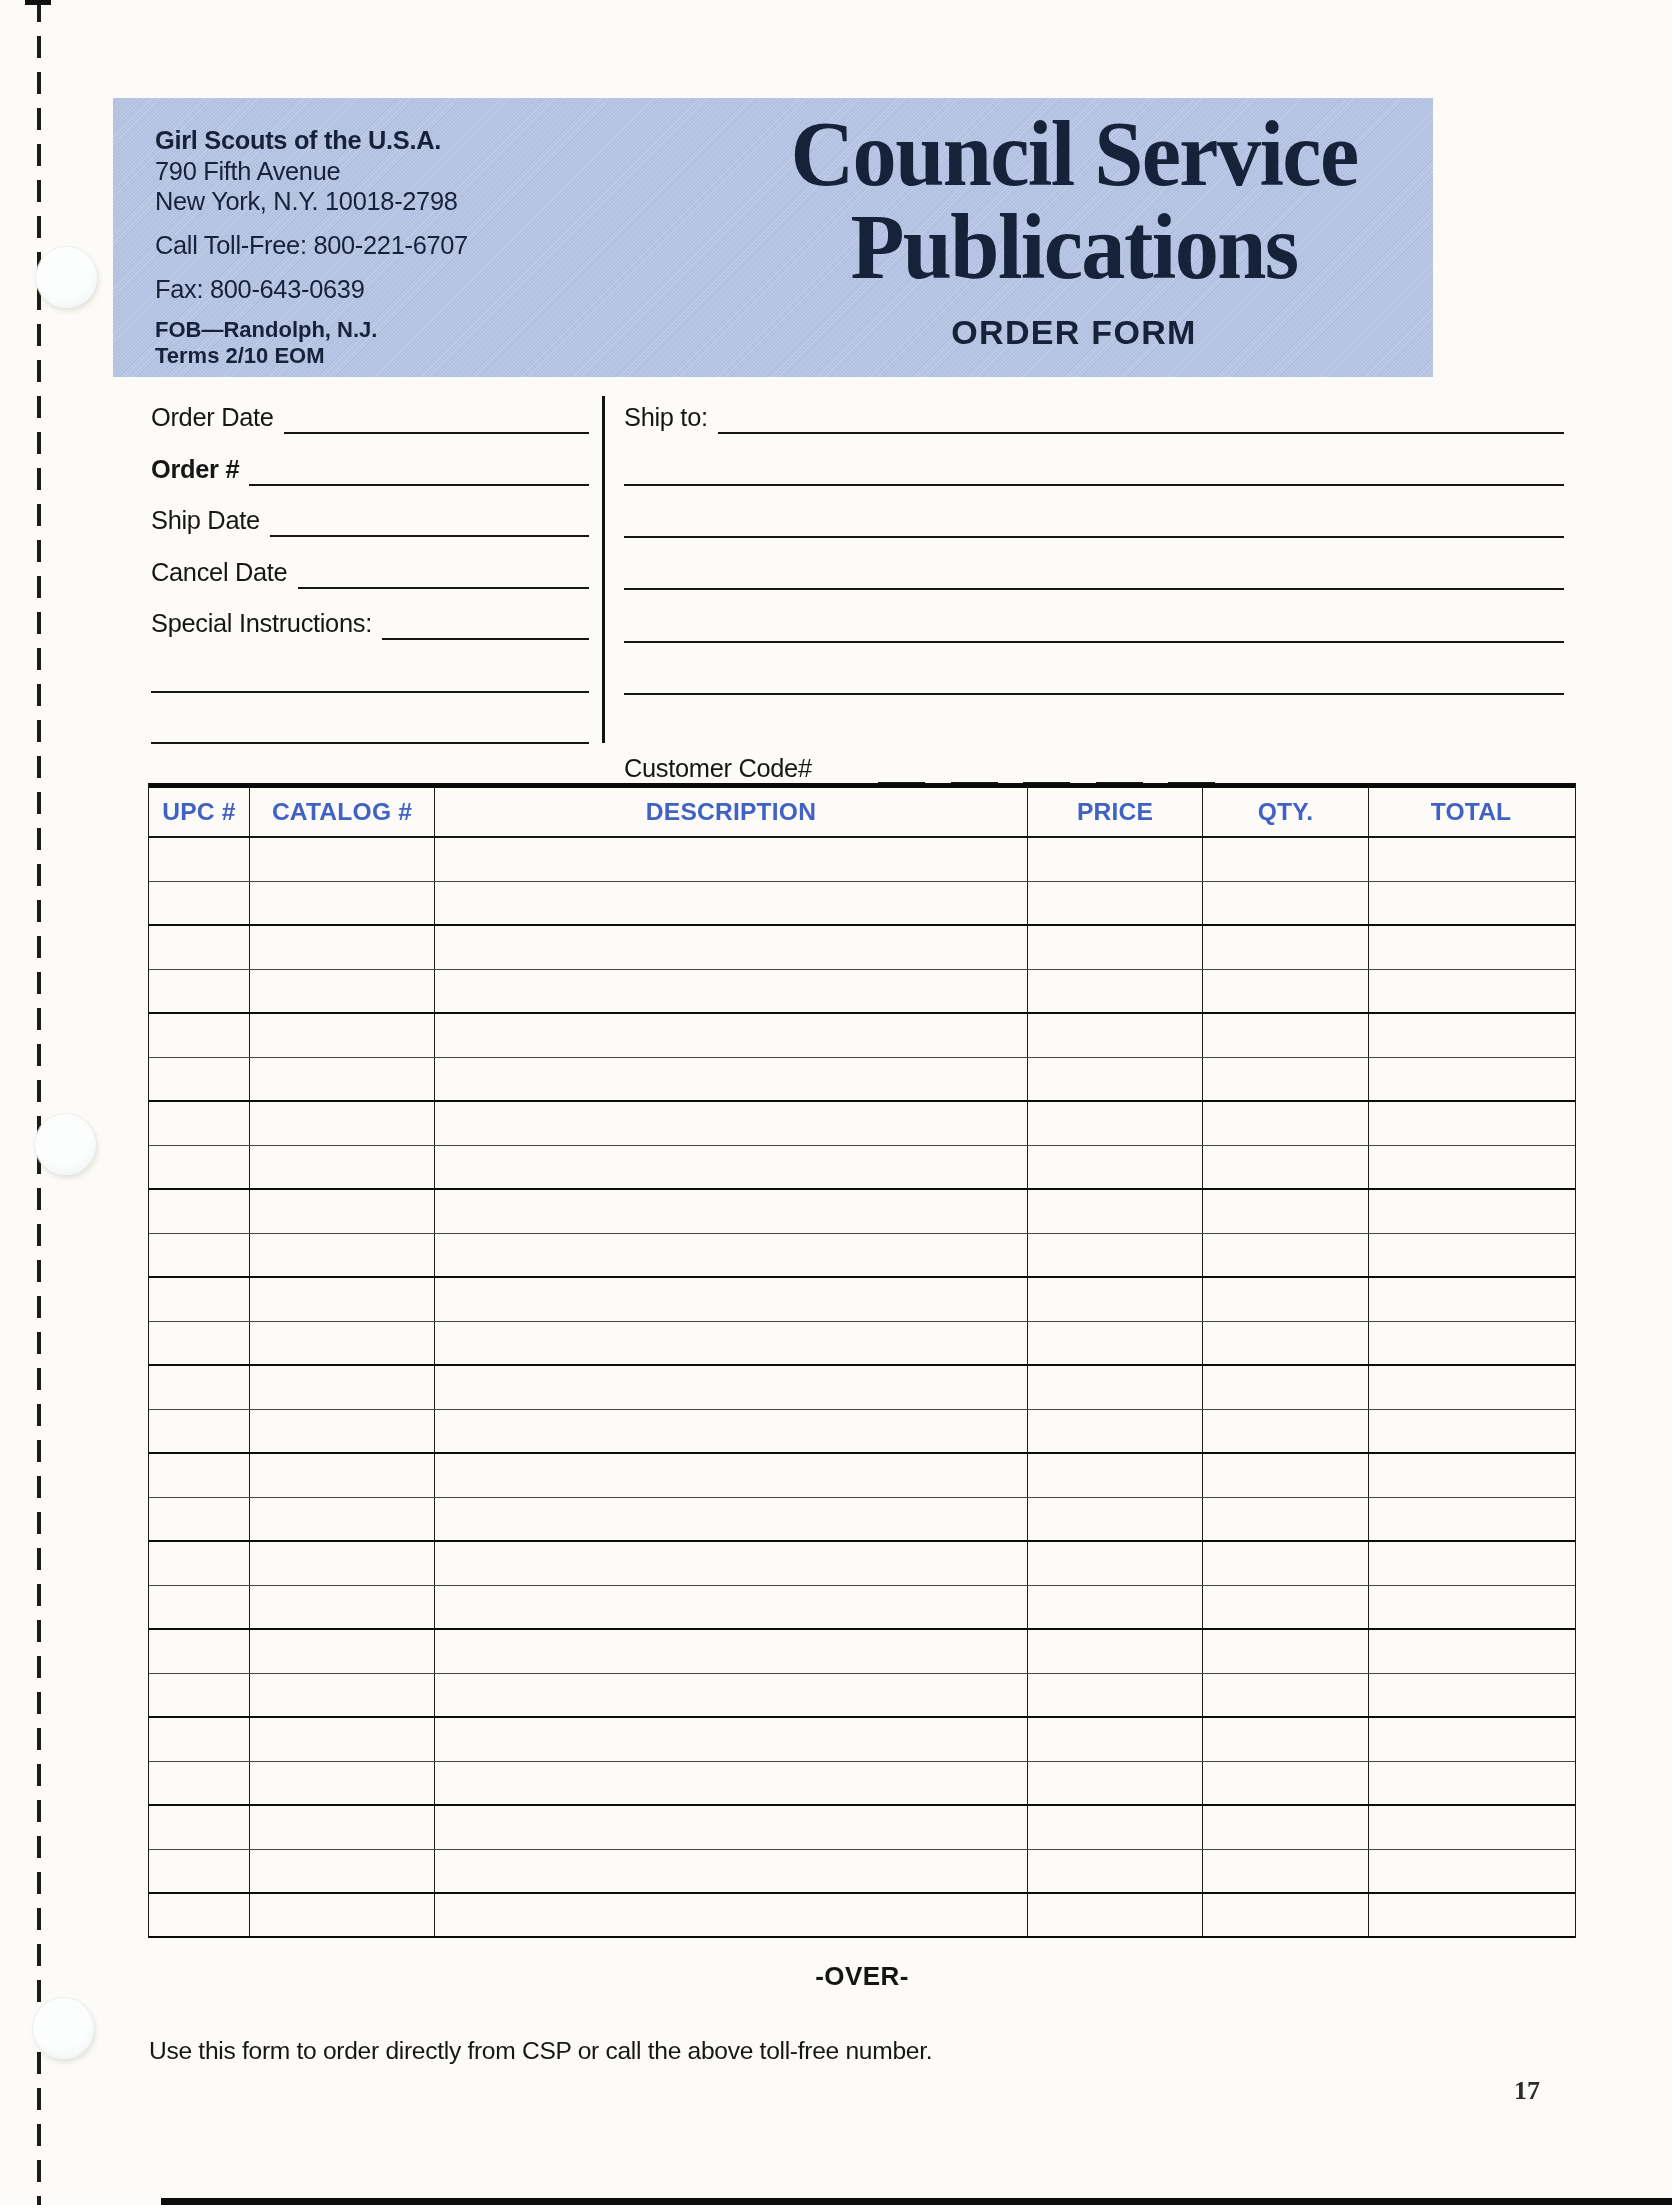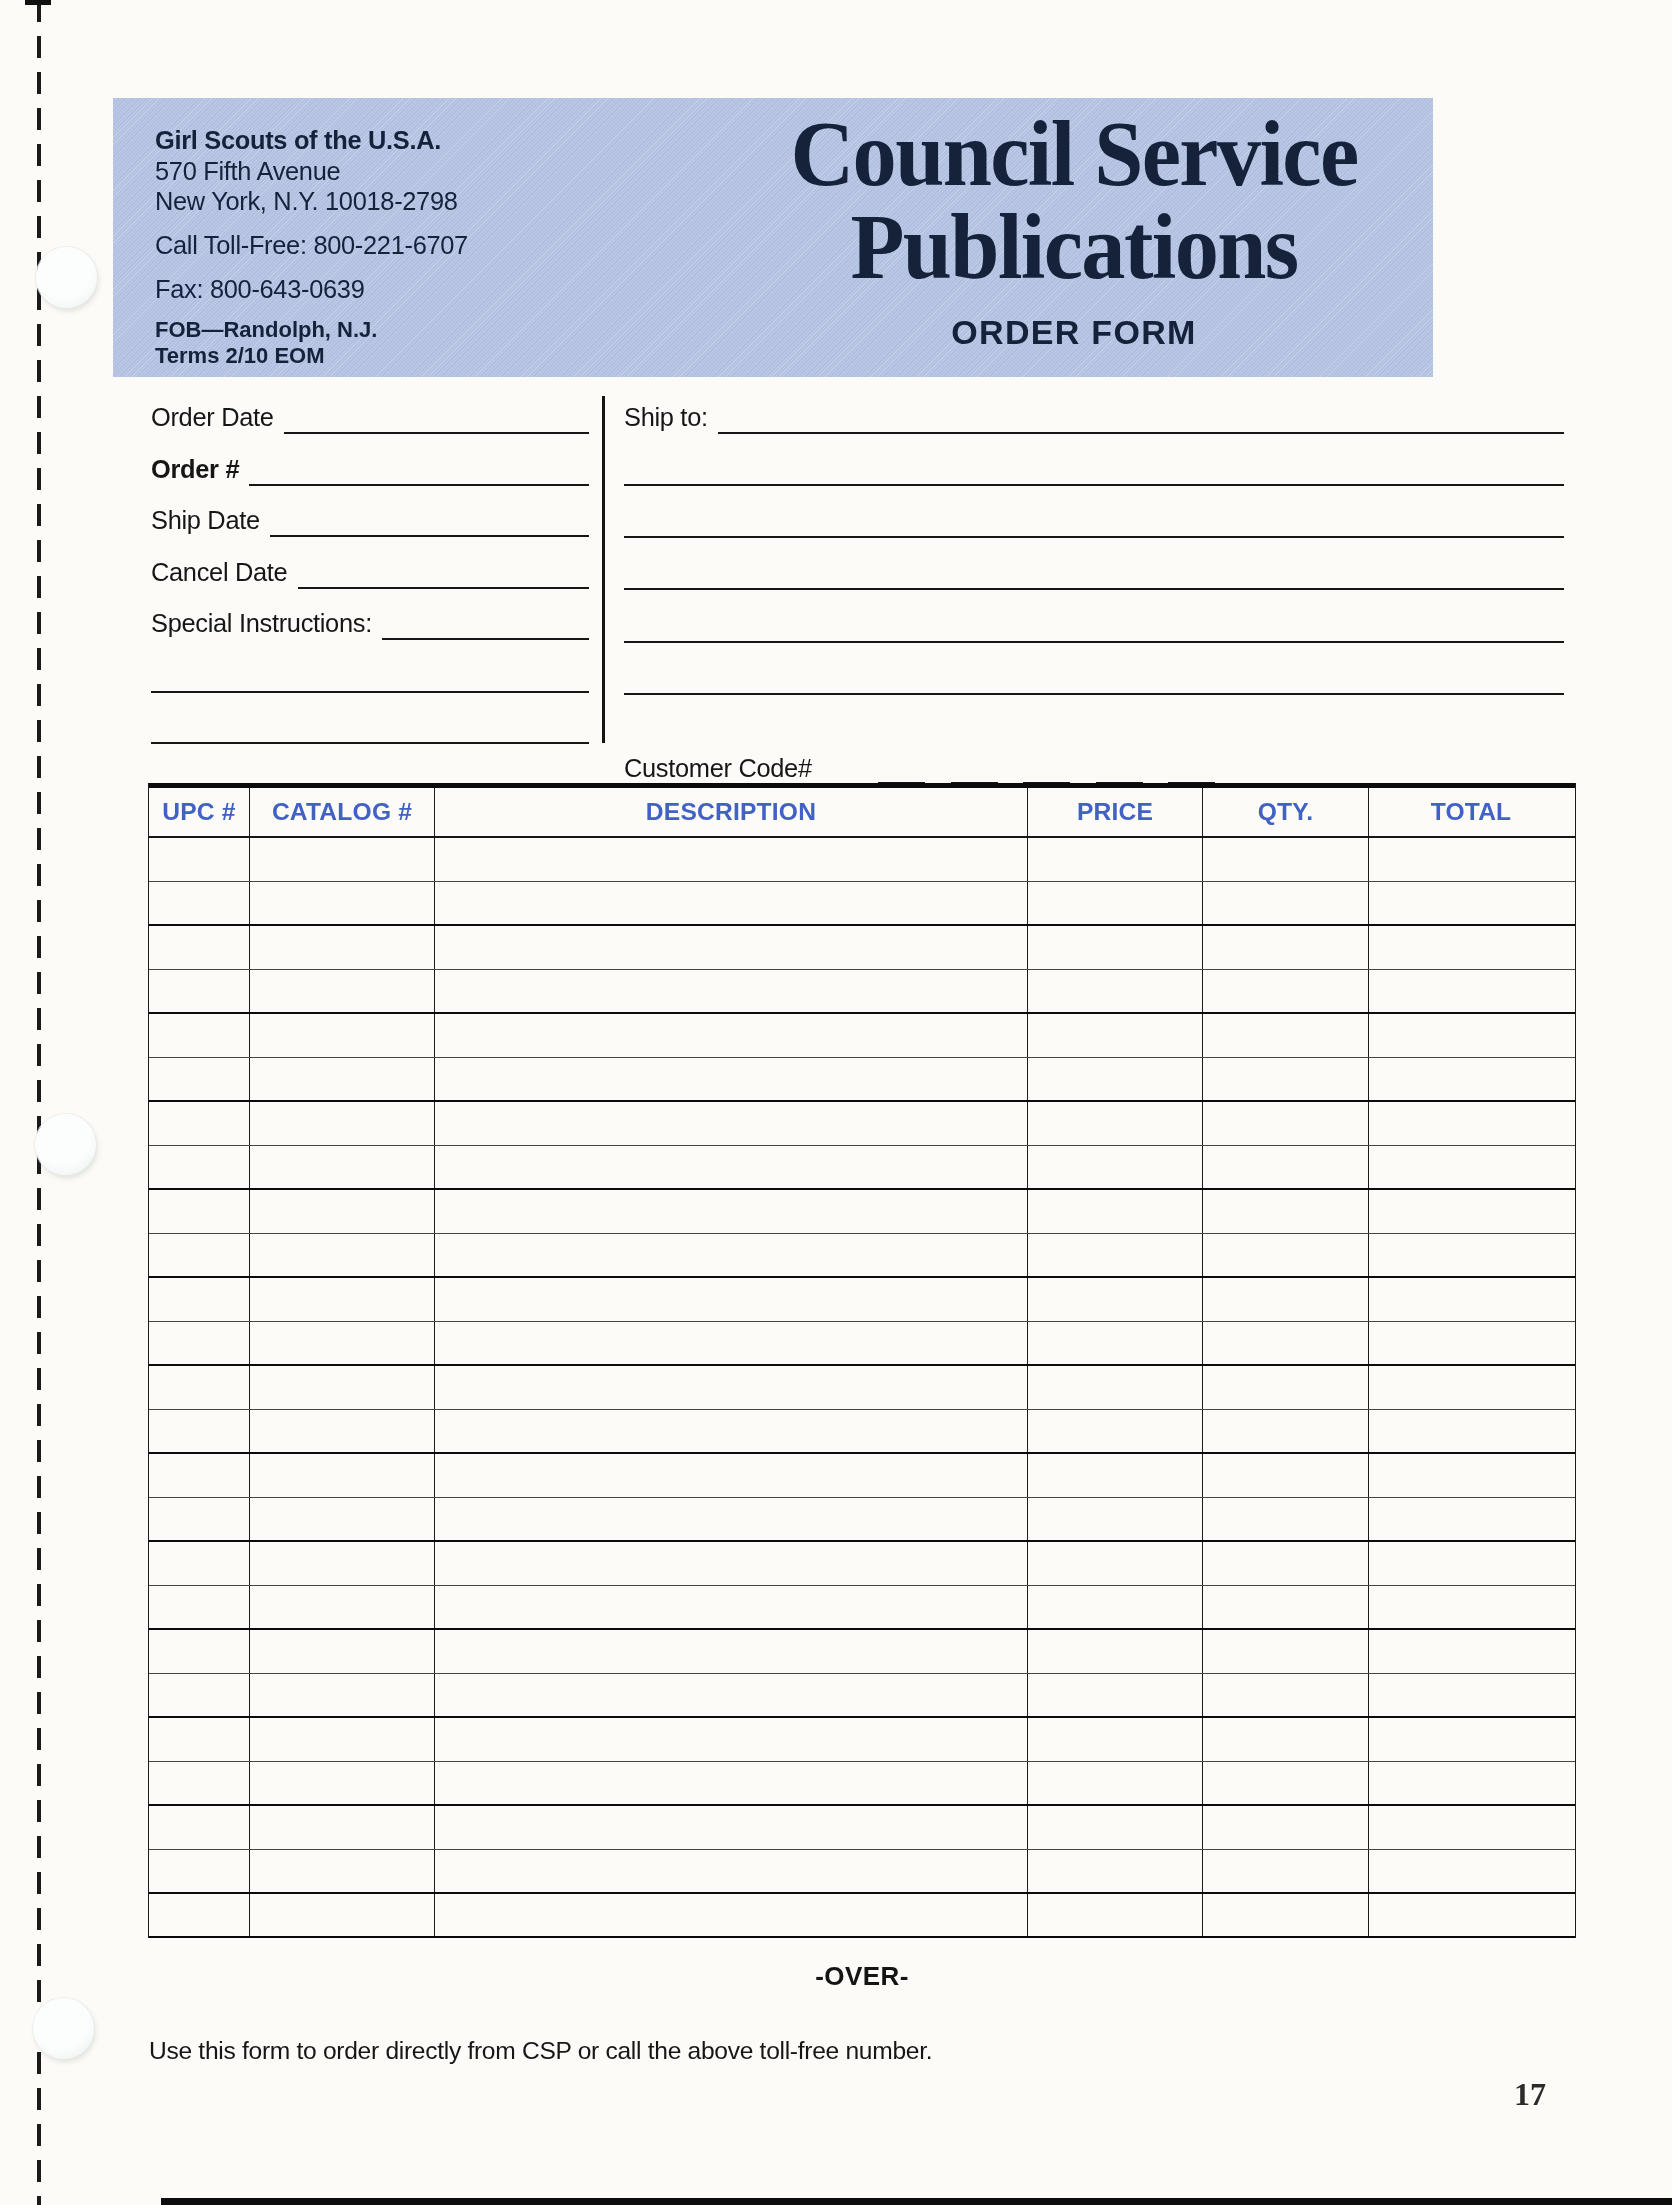--- a/index.html
+++ b/index.html
@@ -97,36 +97,36 @@
 
   
   .over-label {
     position: absolute; left: 148px; top: 1961px; width: 1428px; text-align: center;
     font-size: 26px; font-weight: bold; letter-spacing: 0.4px; color: #141414;
   }
   .footer-note { position: absolute; left: 149px; top: 2037px; font-size: 24.6px; letter-spacing: -0.3px; color: #161616; }
   .page-number {
     position: absolute; left: 1514px; top: 2076px;
     font-family: "Liberation Serif", "DejaVu Serif", serif;
-    font-size: 32px; font-weight: bold; color: #2b2b2b;
+    font-size: 26px; font-weight: bold; color: #2b2b2b;
   }
 </style>
 </head>
 <body style="background: rgb(252, 251, 248);">
 
 <div class="perforation"></div>
 <div class="top-edge-mark"></div>
 <div class="hole hole-1"></div>
 <div class="hole hole-2"></div>
 <div class="hole hole-3"></div>
 
 <div class="banner">
   <div class="org-block">
     <div class="org-name">Girl Scouts of the U.S.A.</div>
-    <div class="org-line">570 Fifth Avenue</div>
+    <div class="org-line">790 Fifth Avenue</div>
     <div class="org-line">New York, N.Y. 10018-2798</div>
     <div class="org-line org-phone">Call Toll-Free: 800-221-6707</div>
     <div class="org-line org-fax">Fax: 800-643-0639</div>
     <div class="org-fob">FOB—Randolph, N.J.</div>
     <div class="org-terms">Terms 2/10 EOM</div>
   </div>
   <div class="title-block">
     <div class="title-line">Council Service</div>
     <div class="title-line">Publications</div>
     <div class="order-form-label">ORDER FORM</div>

